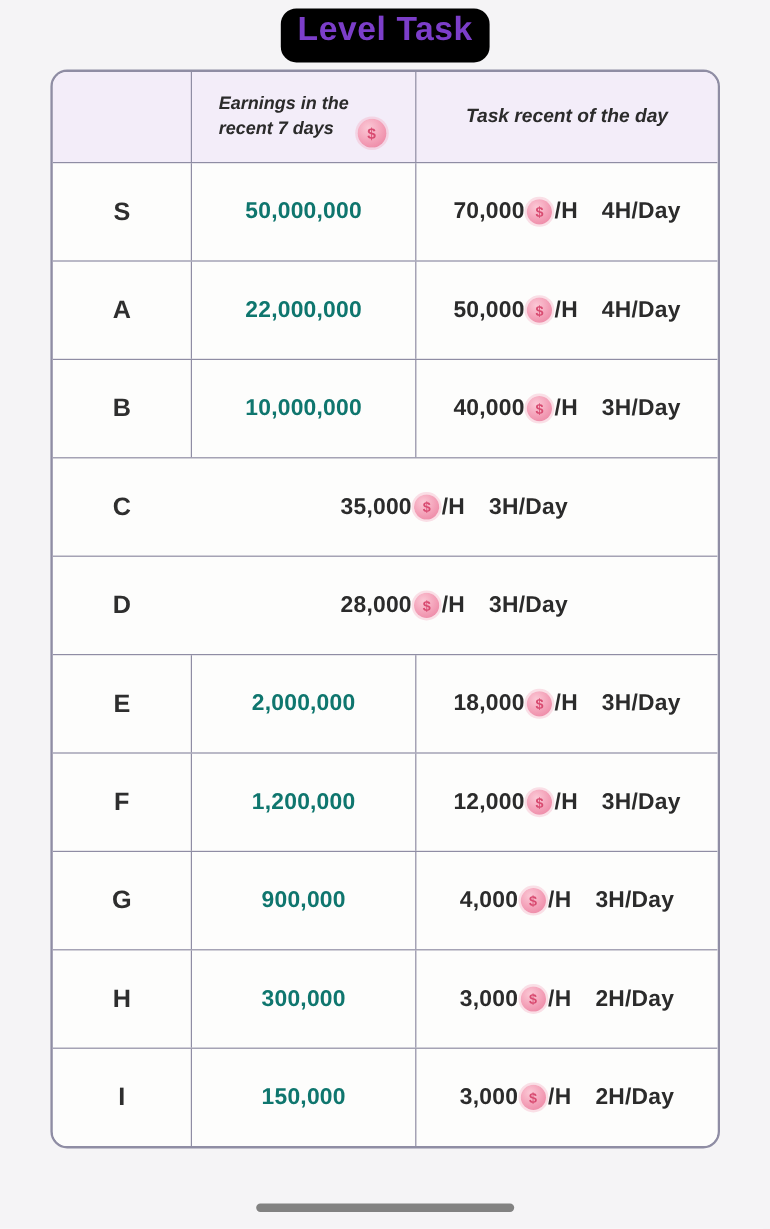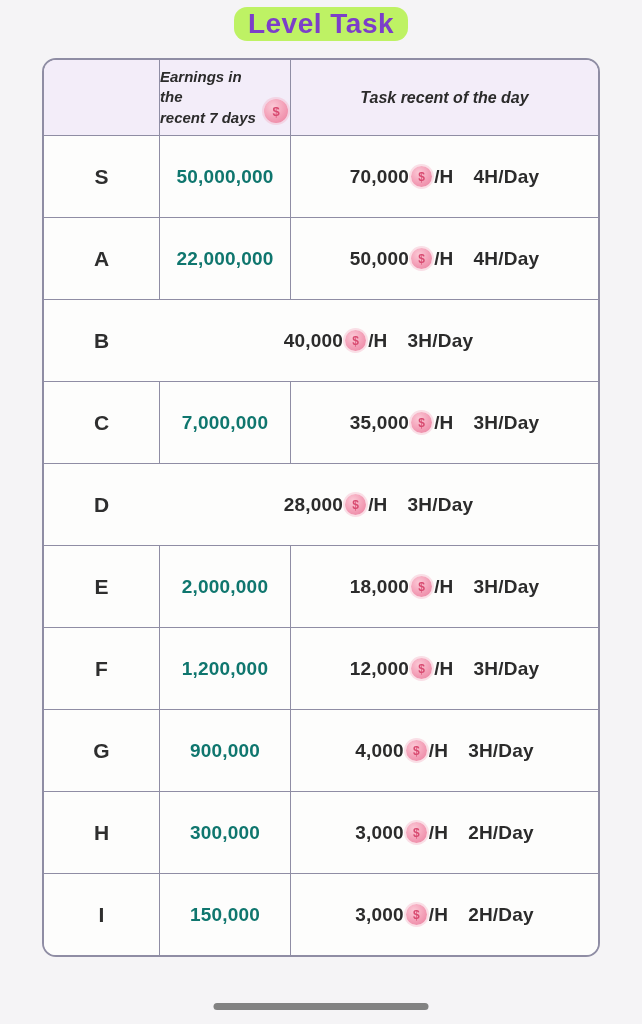--- a/index.html
+++ b/index.html
@@ -6,25 +6,25 @@
   html,body { width:642px; height:1024px; }
   body {
     position:relative;
     background:#f5f4f6;
     font-family:"Liberation Sans", sans-serif;
     overflow:hidden;
   }
   .title-wrap { text-align:center; padding-top:7px; }
   .title-pill {
     display:inline-block;
-    background:#bef264;
+    background:#000000;
     color:#7c3ec9;
     font-size:28px;
     font-weight:bold;
-    padding:1px 14px 1px;
+    padding:1px 14px 12px;
     border-radius:13px;
     letter-spacing:0.5px;
   }
   .table {
     position:absolute;
     left:42px; top:58px;
     width:558px;
     border:2px solid #8f8da4;
     border-radius:14px;
     overflow:hidden;
@@ -40,21 +40,21 @@
     height:82px;
     border-top:1.5px solid #8f8da4;
     background:#fdfdfc;
   }
   .cell {
     display:flex;
     align-items:center;
     justify-content:center;
   }
   .c-level  { width:115px; }
-  .c-earn   { width:132px; border-left:1.5px solid #8f8da4; border-right:1.5px solid #8f8da4; }
+  .c-earn   { width:188px; border-left:1.5px solid #8f8da4; border-right:1.5px solid #8f8da4; }
   .c-reward { flex:1; }
   .hdr-earn-text {
     font-size:15px; font-weight:bold; font-style:italic;
     color:#2b2b2b; white-space:pre-line; line-height:1.35;
   }
   .hdr-reward-text {
     font-size:16px; font-weight:bold; font-style:italic; color:#2b2b2b;
   }
   .level-txt { font-size:21px; font-weight:bold; color:#2e2e2e; }
   .earn-txt  { font-size:19px; font-weight:bold; color:#0f766e; letter-spacing:0.2px; }
@@ -141,37 +141,37 @@
         </span>
       <span class="reward-per">/H</span>
       <span class="reward-daily">4H/Day</span>
     </div>
   </div>
 
   <div class="trow">
     <div class="cell c-level">
         <span class="level-txt">B</span>
       </div>
+    <div class="cell c-earn">
+        <span class="earn-txt">10,000,000</span>
+      </div>
     <div class="cell c-reward reward-group">
       <span class="reward-amount">40,000</span>
       <span class="coin">
           <span class="coin-glyph">$</span>
         </span>
       <span class="reward-per">/H</span>
       <span class="reward-daily">3H/Day</span>
     </div>
   </div>
 
   <div class="trow">
     <div class="cell c-level">
         <span class="level-txt">C</span>
       </div>
-    <div class="cell c-earn">
-        <span class="earn-txt">7,000,000</span>
-      </div>
     <div class="cell c-reward reward-group">
       <span class="reward-amount">35,000</span>
       <span class="coin">
           <span class="coin-glyph">$</span>
         </span>
       <span class="reward-per">/H</span>
       <span class="reward-daily">3H/Day</span>
     </div>
   </div>
 

